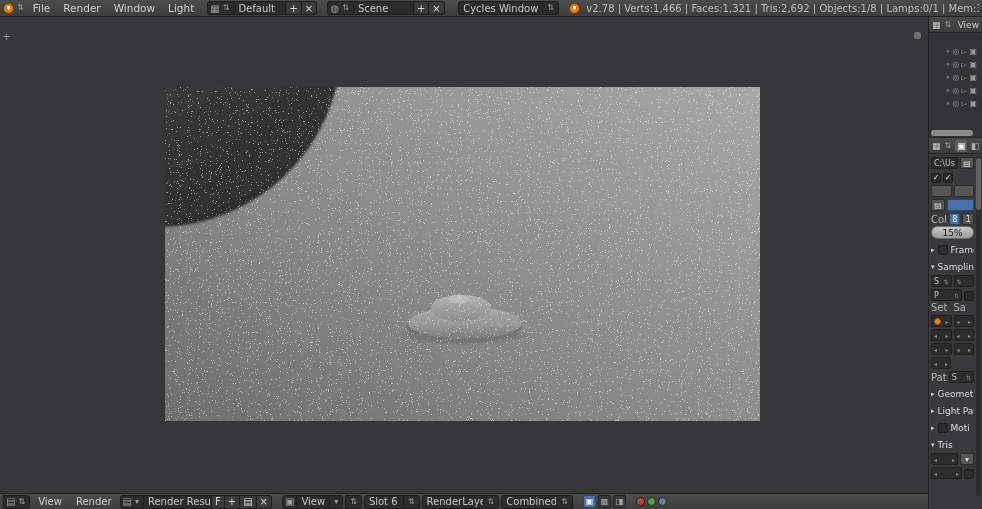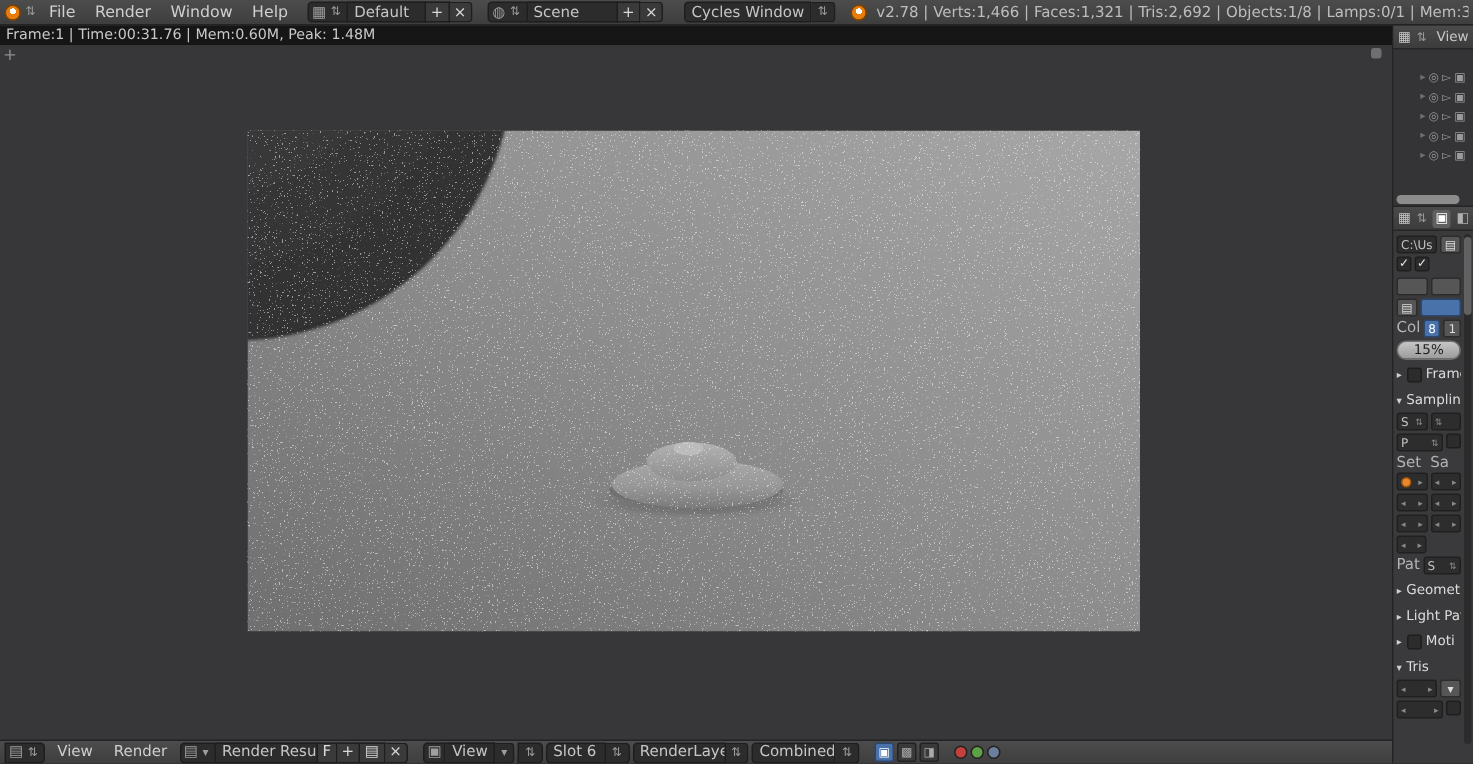--- a/index.html
+++ b/index.html
@@ -48,21 +48,21 @@
 
   #outliner{height:121px;flex:none;background:#343436;display:flex;flex-direction:column;border-bottom:1px solid #242424}
   .o-rows{flex:1;display:flex;flex-direction:column;gap:1px;padding-top:12px}
   .o-row{height:12px;display:flex;justify-content:flex-end;align-items:center;gap:2px;padding-right:5px;color:#9a9a9a;font-size:8px}
   .o-row .dim{color:#6f6f6f;font-size:7px}
   .o-scroll{height:9px;display:flex;align-items:center;padding:0 2px}
   .o-handle{height:6px;width:42px;background:#8c8c8c;border-radius:3px}
 
   #properties{flex:1;position:relative;background:#3a3a3c;display:flex;flex-direction:column;overflow:hidden}
   .p-content{flex:1;padding:3px 8px 0 2px;display:flex;flex-direction:column;gap:2px;font-size:8px;overflow:hidden}
-  .prow{display:flex;gap:2px;align-items:flex-start;height:12px;flex:none}
+  .prow{display:flex;gap:2px;align-items:flex-end;height:12px;flex:none}
   .fld{flex:1;height:12px;min-width:0;background:#2d2d2d;border:1px solid #202020;border-radius:2px;
        display:flex;align-items:center;justify-content:space-between;padding:0 2px;color:#c0c0c0;font-size:8px;overflow:hidden}
   .fld .arr{font-size:6px;color:#8a8a8a;flex:none}
   .fld .val{overflow:hidden;white-space:nowrap}
   .btnp{flex:1;height:12px;background:#565656;border:1px solid #2c2c2c;border-radius:2px;
         display:flex;align-items:center;justify-content:center;color:#ddd;font-size:8px}
   .btnp.sq{flex:none;width:14px}
   .blue{background:#4a72aa;border-color:#2c466e;color:#fff}
   .chk{width:10px;height:10px;flex:none;background:#2c2c2c;border:1px solid #1e1e1e;border-radius:2px;color:#e6e6e6;
        font-size:8px;display:flex;align-items:center;justify-content:center;line-height:1}
@@ -85,21 +85,21 @@
 <body>
 
 <div id="app">
 
   <header id="top-header" class="bar">
     <span class="logo"></span>
     <span class="ud">⇅</span>
     <div class="menu">File</div>
     <div class="menu">Render</div>
     <div class="menu">Window</div>
-    <div class="menu">Help</div>
+    <div class="menu">Light</div>
     <span class="sp6"></span>
     <div class="grp">
       <span class="seg ic">
         <span>▦</span>
         <span class="ud">⇅</span>
       </span>
       <span class="seg nm w52">Default</span>
       <span class="seg bt">+</span>
       <span class="seg bt">×</span>
     </div>
@@ -118,23 +118,20 @@
       <span class="seg nm">Cycles Window</span>
       <span class="seg ic">
           <span class="ud">⇅</span>
         </span>
     </div>
     <span class="sp10"></span>
     <span class="logo"></span>
     <div class="stats">v2.78 | Verts:1,466 | Faces:1,321 | Tris:2,692 | Objects:1/8 | Lamps:0/1 | Mem:35.60M | Camera</div>
   </header>
 
-  <div id="render-info">
-    <span>Frame:1 | Time:00:31.76 | Mem:0.60M, Peak: 1.48M</span>
-  </div>
 
   <div id="canvas">
     <span id="corner-plus">+</span>
     <span id="canvas-scroll"></span>
 
     <div id="render-image">
       <svg width="595" height="334" viewBox="0 0 595 334">
         <defs>
           <linearGradient id="bgGrad" x1="0" y1="1" x2="1" y2="0">
             <stop offset="0" stop-color="#6f6f6f"></stop>

